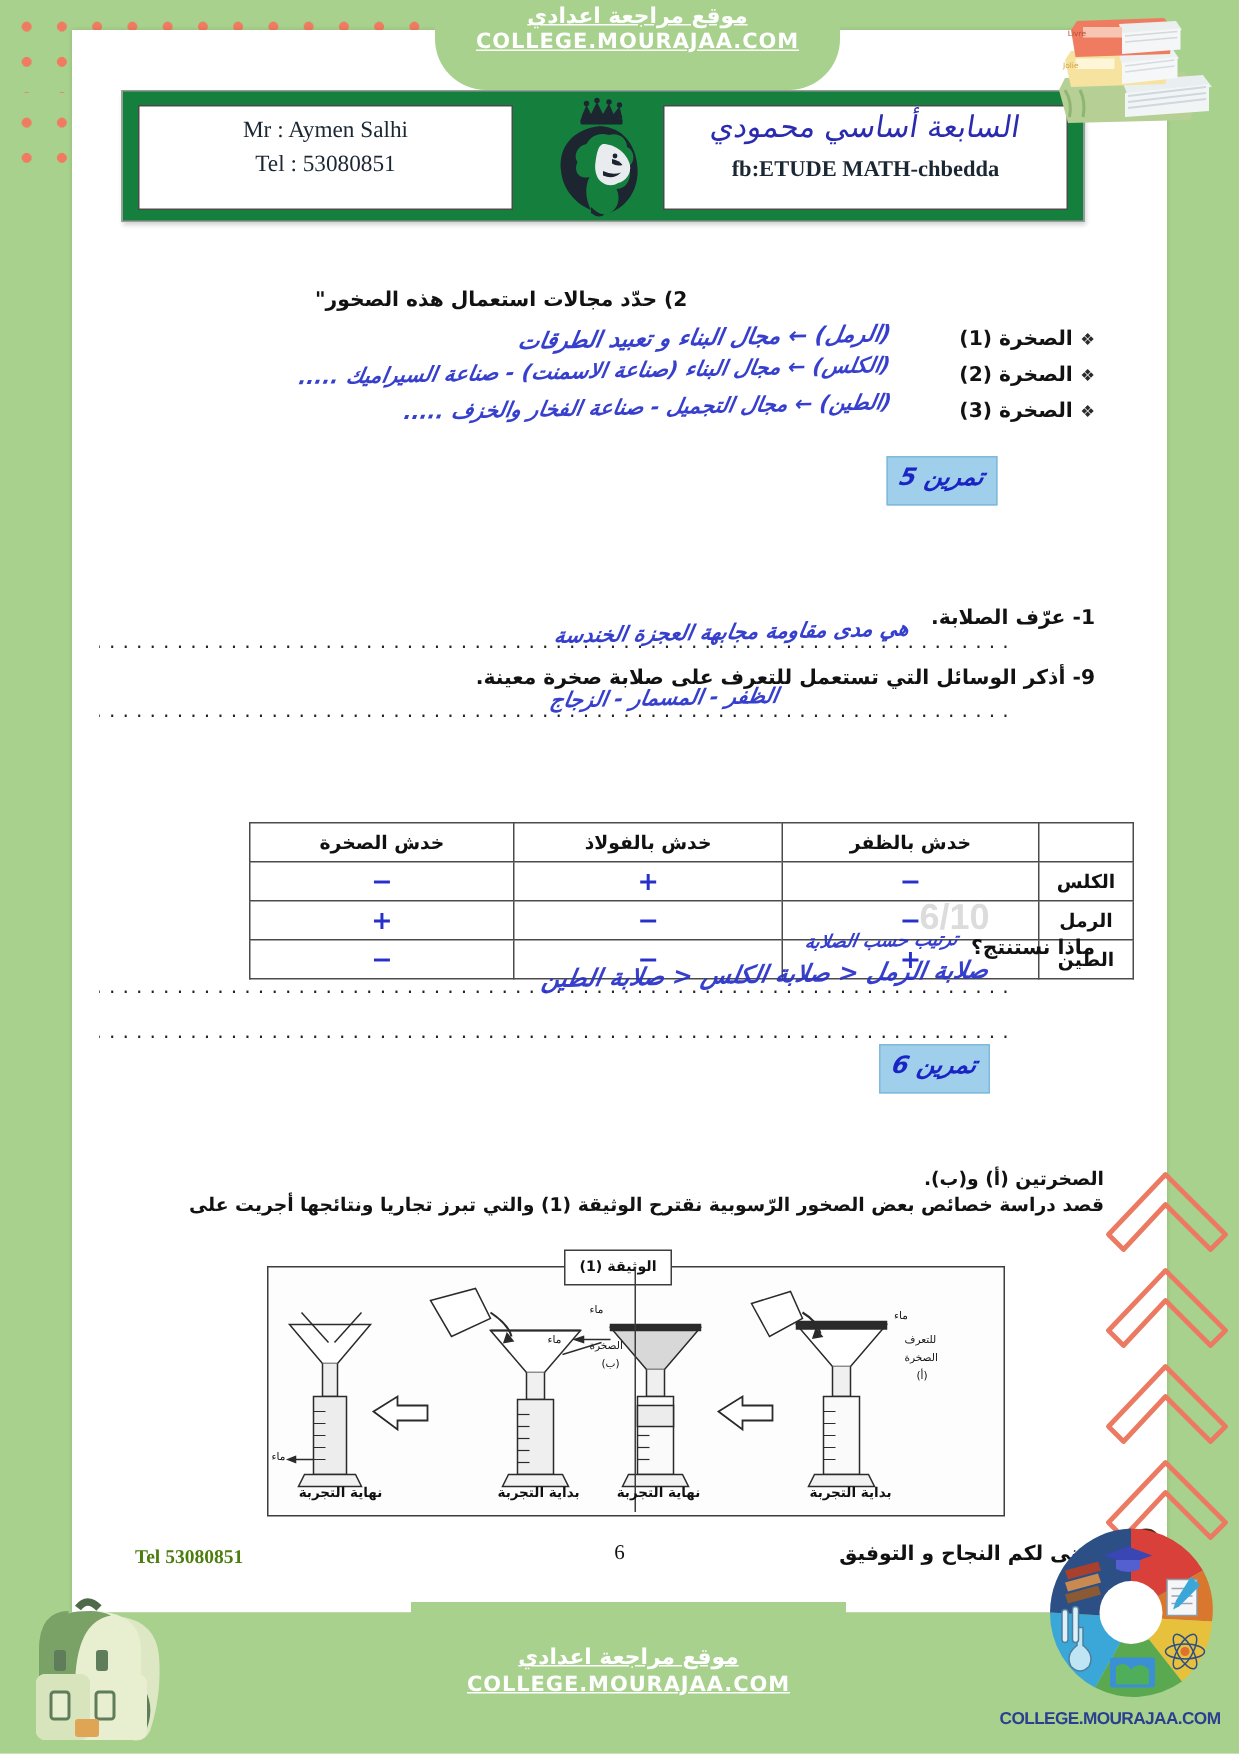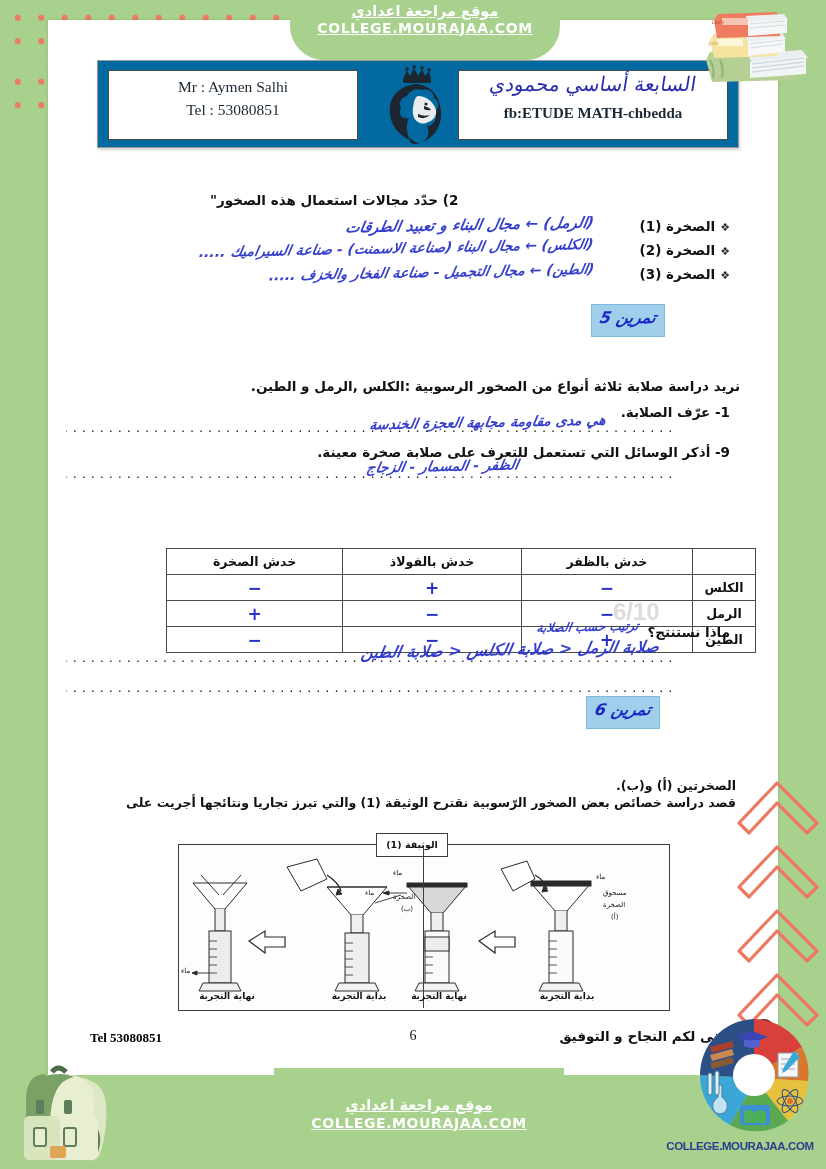--- a/index.html
+++ b/index.html
@@ -63,22 +63,22 @@
   .page{
     position:absolute;left:48px;top:20px;width:730px;height:1055px;
     background:#ffffff;
     box-shadow:0 0 3px rgba(0,0,0,.12);
     z-index:3;
   }
   .page-inner{position:absolute;left:0;top:0;right:0;bottom:0;overflow:hidden;}
 
   
   .hdr-box{
-    position:absolute;left:49px;top:40px;width:640px;height:86px;
-    border:1px solid #9a9a9a;background:#0369a1;
+    position:absolute;left:33px;top:40px;width:640px;height:86px;
+    border:1px solid #9a9a9a;background:#15803d;
     box-shadow:1px 2px 3px rgba(0,0,0,.18);
   }
   .hdr-cell{
     position:absolute;border:1px solid #4a4a4a;background:#fff;
   }
   .hdr-left{left:10px;top:9px;width:248px;height:68px;}
   .hdr-left .ln{
     text-align:center;font-size:15.5px;color:#1b2733;
     font-family:"Liberation Serif", serif;line-height:20px;padding-top:6px;
     direction:ltr;
@@ -186,21 +186,21 @@
     font-weight:bold;color:#111;text-align:center;white-space:nowrap;
   }
   .fig-ann{
     position:absolute;font-family:"DejaVu Sans", sans-serif;font-size:7px;
     color:#111;white-space:nowrap;
   }
 
   
   .foot-tel{
     position:absolute;left:42px;top:1010px;font-size:13px;font-weight:bold;
-    color:#000000;direction:ltr;font-family:"Liberation Serif", serif;
+    color:#4d7c0f;direction:ltr;font-family:"Liberation Serif", serif;
   }
   .foot-page{
     position:absolute;left:0;right:0;top:1008px;text-align:center;font-size:14px;
     color:#111;font-family:"Liberation Serif", serif;
   }
   .foot-wish{
     position:absolute;right:40px;top:1008px;font-size:13.5px;font-weight:bold;
     font-family:"DejaVu Sans", sans-serif;color:#111;
   }
   .foot-char{position:absolute;right:-8px;top:998px;width:42px;height:62px;}
@@ -332,21 +332,20 @@
 
   <div class="rock-line r3 ar-txt">
     <span class="bullet">❖</span><span>الصخرة (3)</span>
   </div>
   <div class="hw" style="right:185px;top:244px;font-size:14px;">(الطين) ← مجال التجميل - صناعة الفخار والخزف .....</div>
 
   <div class="ex-badge" style="left:543px;top:284px;">
     <div class="t">تمرين 5</div>
   </div>
 
-  <div class="intro ar-txt">نريد دراسة صلابة ثلاثة أنواع من الصخور الرسوبية :الكلس ,الرمل و الطين.</div>
 
   <div class="item ar-txt" style="top:384px;">1- عرّف الصلابة.</div>
   <div class="dots" style="left:18px;top:404px;width:610px;">..................................................................................................</div>
   <div class="hw" style="right:172px;top:394px;font-size:14px;">هي مدى مقاومة مجابهة العجزة الخندسة</div>
 
   <div class="item ar-txt" style="top:424px;">9- أذكر الوسائل التي تستعمل للتعرف على صلابة صخرة معينة.</div>
   <div class="dots" style="left:18px;top:450px;width:610px;">..................................................................................................</div>
   <div class="hw" style="right:260px;top:438px;font-size:14px;">الظفر - المسمار - الزجاج</div>
 
 
@@ -469,21 +468,21 @@
               <line x1="30" y1="120" x2="38" y2="120"></line>
           <line x1="30" y1="128" x2="38" y2="128"></line>
         </g>
         <line x1="30" y1="128" x2="14" y2="128" stroke-width=".9"></line>
         <path d="M18 126 l-5 2 l5 2 Z" fill="#2b2b2b"></path>
       </g>
     </svg>
 
     
     <div class="fig-ann" style="left:417px;top:28px;">ماء</div>
-    <div class="fig-ann" style="left:424px;top:44px;">مسحوق</div>
+    <div class="fig-ann" style="left:424px;top:44px;">للتعرف</div>
     <div class="fig-ann" style="left:424px;top:56px;">الصخرة</div>
     <div class="fig-ann" style="left:432px;top:68px;">(أ)</div>
     <div class="fig-ann" style="left:186px;top:44px;">ماء</div>
     <div class="fig-ann" style="left:214px;top:24px;">ماء</div>
     <div class="fig-ann" style="left:214px;top:48px;">الصخرة</div>
     <div class="fig-ann" style="left:222px;top:60px;">(ب)</div>
     <div class="fig-ann" style="left:2px;top:122px;">ماء</div>
 
     
     <div class="fig-cap" style="left:340px;top:146px;width:96px;">بداية التجربة</div>

